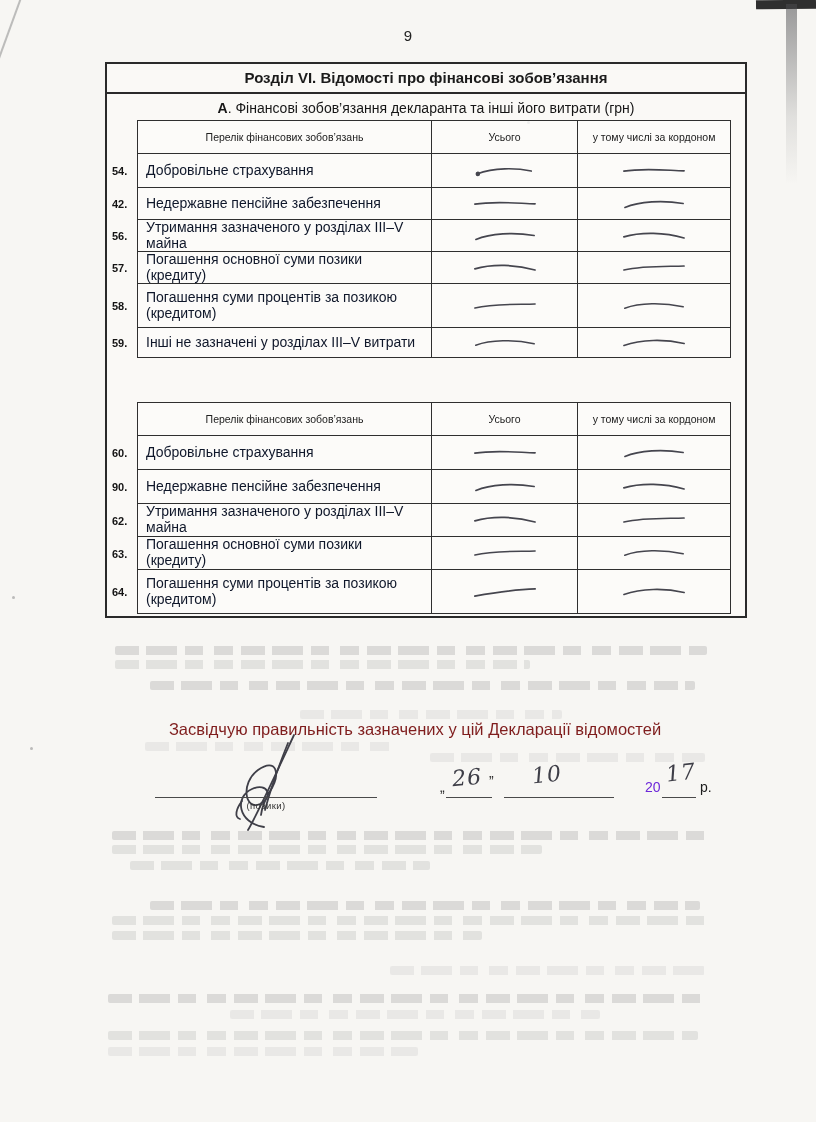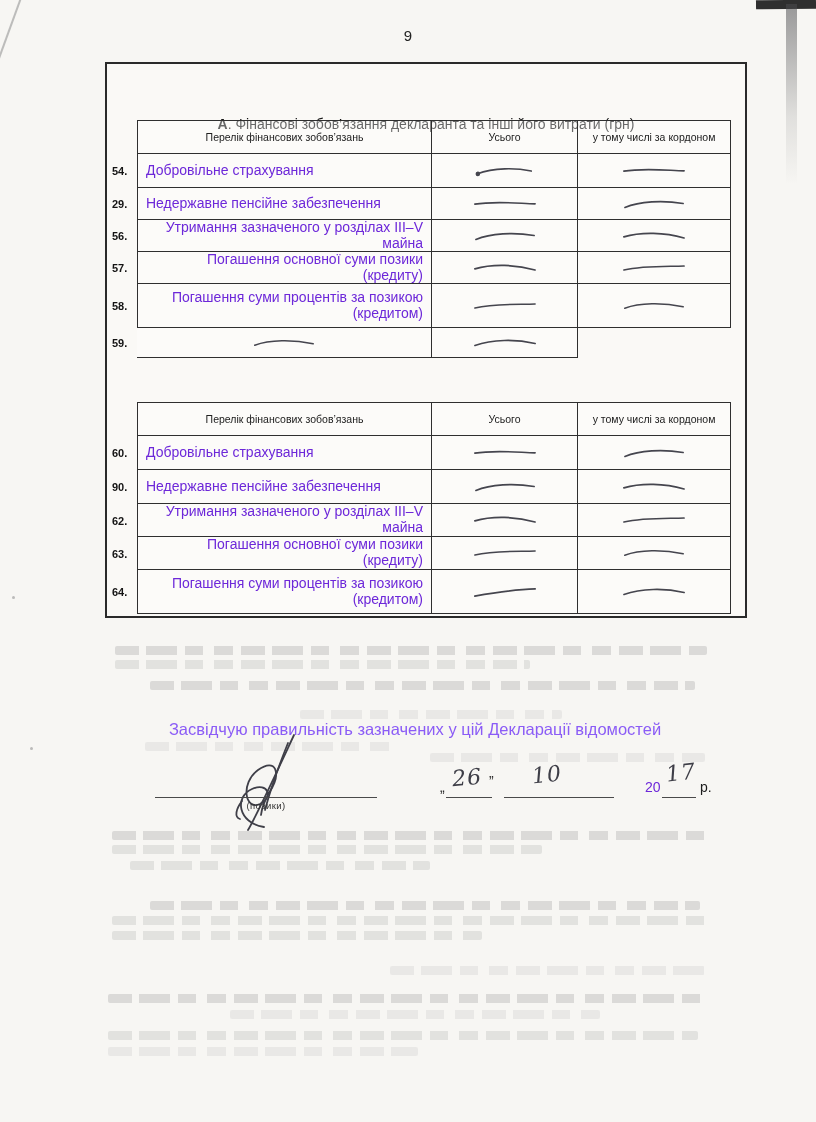--- a/index.html
+++ b/index.html
@@ -36,26 +36,26 @@
 
   
   .fin-table{position:absolute;left:2px;display:grid;grid-template-columns:28px 295px 146px 153px;}
   .fin-table .num{display:flex;align-items:center;justify-content:flex-start;padding-left:3px;
     font-weight:bold;font-size:11px;color:#141414;}
   .fin-table .c{border-right:1.6px solid #2f2f2f;border-bottom:1.6px solid #2f2f2f;box-sizing:border-box;
     display:flex;align-items:center;background:rgba(255,255,255,.35);}
   .fin-table .c.first{border-left:1.6px solid #2f2f2f;}
   .fin-table .hdr{border-top:1.6px solid #2f2f2f;justify-content:center;text-align:center;
     font-size:10.5px;color:#202020;padding:2px 6px;}
-  .fin-table .label{font-size:14px;line-height:1.12;padding:3px 8px;color:#6d28d9;text-align:right;}
+  .fin-table .label{font-size:14px;line-height:1.12;padding:3px 8px;color:#0f172a;}
   .fin-table .val{justify-content:center;}
   .fin-table svg{display:block;}
 
   
-  .statement{left:0;right:0;top:720px;text-align:center;font-size:16.5px;color:#8b5cf6;padding-left:14px;}
+  .statement{left:0;right:0;top:720px;text-align:center;font-size:16.5px;color:#7f1d1d;padding-left:14px;}
   .sig-line{left:155px;top:797px;width:222px;border-top:1.6px solid #4a4a4a;height:0;}
   .sig-caption{left:155px;top:800px;width:222px;text-align:center;font-size:9.5px;color:#333;letter-spacing:.4px;}
   .handw{font-family:"DejaVu Serif", serif;font-style:italic;color:#3e3e47;font-size:22px;letter-spacing:1px;}
   .day-quote-open{left:440px;top:779px;font-size:14px;color:#2a2a2a;}
   .day-value{left:452px;top:765px;transform:rotate(-5deg);}
   .day-quote-close{left:489px;top:773px;font-size:14px;color:#2a2a2a;}
   .day-line{left:446px;top:797px;width:46px;border-top:1.4px solid #4a4a4a;height:0;}
   .month-line{left:504px;top:797px;width:110px;border-top:1.4px solid #4a4a4a;height:0;}
   .month-value{left:532px;top:762px;transform:rotate(-6deg);}
   .year-prefix{left:645px;top:779px;font-size:14px;color:#6d28d9;}
@@ -70,43 +70,44 @@
 <div class="abs scan-bar-top"></div>
 <div class="abs scan-band-right"></div>
 <div class="abs scan-corner-left"></div>
 <div class="abs speck" style="left:12px;top:596px;"></div>
 <div class="abs speck" style="left:30px;top:747px;"></div>
 <div class="abs speck" style="left:527px;top:121px;opacity:.3;"></div>
 
 <div class="abs page-number">9</div>
 
 <div class="abs form-box">
-
-  <div class="part-heading" style="top:52px;">
+  <div class="box-title">Розділ VI. Відомості про фінансові зобов’язання</div>
+
+  <div class="part-heading" style="top:36px;">
     <b>А</b><span>. Фінансові зобов’язання декларанта та інші його витрати (грн)</span>
   </div>
   <div class="fin-table" id="table-0" style="top: 56px; grid-template-rows: 34px 34px 32px 32px 32px 44px 30px;">
       <div class="num"></div>
       <div class="c hdr first">Перелік фінансових зобов’язань</div>
       <div class="c hdr">Усього</div>
       <div class="c hdr">у тому числі за кордоном</div>
       <div class="num">54.</div>
       <div class="c label first">Добровільне страхування</div>
       <div class="c val">
         <svg width="68" height="14" viewBox="0 0 70 14" style="transform:rotate(-2deg)">
           <path d="M6,9 C24,3 46,4 62,8" fill="none" stroke="#45454e" stroke-width="1.7" stroke-linecap="round"></path>
           <circle cx="7" cy="9" r="2.4" fill="#45454e"></circle>
         </svg>
       </div>
       <div class="c val">
         <svg width="68" height="14" viewBox="0 0 70 14" style="transform:rotate(1.5deg)">
           <path d="M4,8 C24,4 48,6 66,6" fill="none" stroke="#45454e" stroke-width="1.7" stroke-linecap="round"></path>
         </svg>
       </div>
-      <div class="num">29.</div>
+      <div class="num">42.</div>
       <div class="c label first">Недержавне пенсійне забезпечення</div>
       <div class="c val">
         <svg width="68" height="14" viewBox="0 0 70 14" style="transform:rotate(1.5deg)">
           <path d="M4,8 C24,4 48,6 66,6" fill="none" stroke="#45454e" stroke-width="1.7" stroke-linecap="round"></path>
         </svg>
       </div>
       <div class="c val">
         <svg width="68" height="14" viewBox="0 0 70 14" style="transform:rotate(-1deg)">
           <path d="M5,10 C20,4 44,3 65,7" fill="none" stroke="#45454e" stroke-width="1.7" stroke-linecap="round"></path>
         </svg>
@@ -141,20 +142,21 @@
         <svg width="68" height="14" viewBox="0 0 70 14" style="transform:rotate(-2deg)">
           <path d="M4,8 C24,4 48,6 66,6" fill="none" stroke="#45454e" stroke-width="1.7" stroke-linecap="round"></path>
         </svg>
       </div>
       <div class="c val">
         <svg width="68" height="14" viewBox="0 0 70 14" style="transform:rotate(1.5deg)">
           <path d="M5,10 C20,4 44,3 65,7" fill="none" stroke="#45454e" stroke-width="1.7" stroke-linecap="round"></path>
         </svg>
       </div>
       <div class="num">59.</div>
+      <div class="c label first">Інші не зазначені у розділах III–V витрати</div>
       <div class="c val">
         <svg width="68" height="14" viewBox="0 0 70 14" style="transform:rotate(1.5deg)">
           <path d="M5,10 C20,4 44,3 65,7" fill="none" stroke="#45454e" stroke-width="1.7" stroke-linecap="round"></path>
         </svg>
       </div>
       <div class="c val">
         <svg width="68" height="14" viewBox="0 0 70 14" style="transform:rotate(-1deg)">
           <path d="M4,9 C22,3 46,3 66,8" fill="none" stroke="#45454e" stroke-width="1.7" stroke-linecap="round"></path>
         </svg>
       </div>

